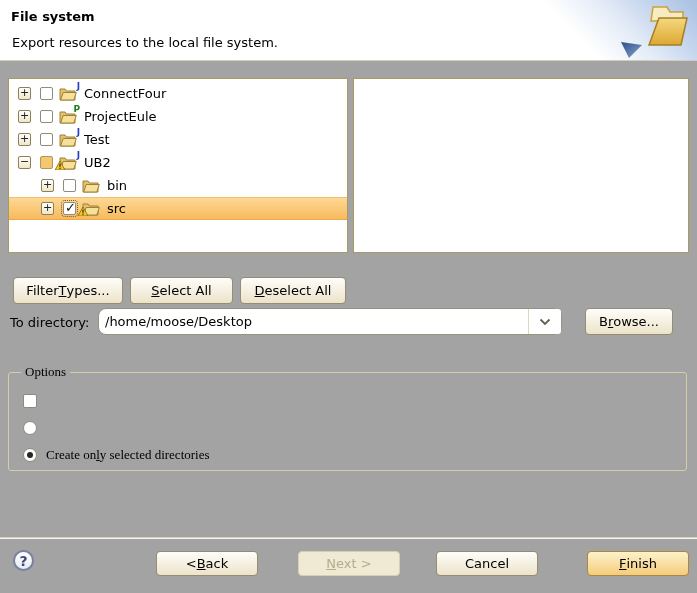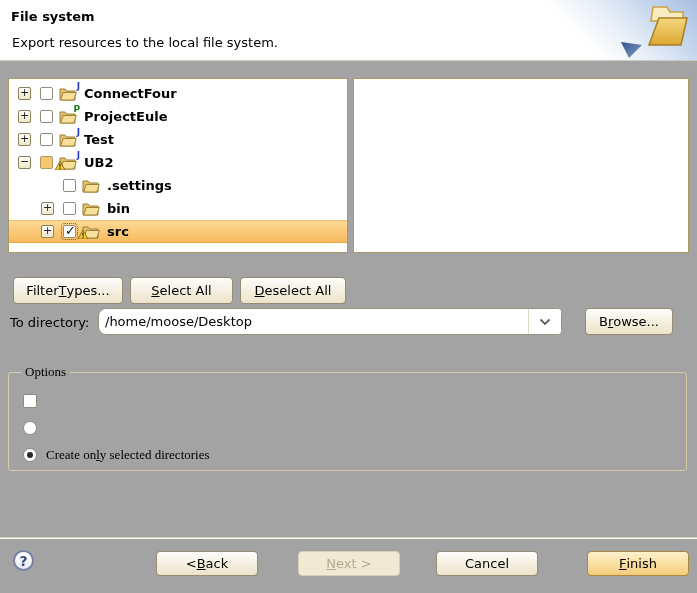--- a/index.html
+++ b/index.html
@@ -38,21 +38,21 @@
     background:#fff; margin-right:6px; position:relative; }
   .cb.mixed { background:#f7c670; border-color:#aa9a5e; }
   .cb.checked::after { content:"✓"; position:absolute; top:-3px; left:1px; font-size:13px; font-weight:bold; color:#151515; }
   .cb.focus { outline:1px dotted #6b5f3c; outline-offset:1px; }
 
   .folder { flex:0 0 19px; width:19px; height:16px; position:relative; margin-right:4px; }
   .folder .badge { position:absolute; top:-5px; right:-2px; font-size:9px; font-weight:bold;
     text-shadow:0 0 2px #fff,0 0 2px #fff; }
   .badge.j { color:#2b3fbe; } .badge.p { color:#1e7d1e; }
   .folder .warn { position:absolute; bottom:-2px; left:-4px; }
-  .lbl { padding-left:2px; white-space:nowrap;font-weight:bold; }
+  .lbl { padding-left:2px; white-space:nowrap; }
 
   
   .gbtn { display:inline-flex; align-items:center; justify-content:center; height:27px;
     background:linear-gradient(#fefdfa,#ece3c9); border:1px solid #968c74; border-radius:4px;
     font-size:13px; color:#000; cursor:default; }
   .btn-row { position:absolute; left:13px; top:277px; display:flex; gap:7px; }
   .btn-filter { width:110px; } .btn-select { width:103px; } .btn-deselect { width:106px; }
 
   
   .dest-label { position:absolute; left:10px; top:315px; }
@@ -176,31 +176,20 @@
             <svg width="10" height="9" viewBox="0 0 10 9">
                 <path d="M5 0 L10 9 H0 z" fill="#f7c52e" stroke="#6b5a00" stroke-width="0.7"></path>
                 <rect x="4.4" y="2.6" width="1.2" height="3.2" fill="#222"></rect>
                 <rect x="4.4" y="6.6" width="1.2" height="1.3" fill="#222"></rect>
               </svg>
           </span>
         </span>
         <span class="lbl">UB2</span>
       </div>
 
-      <div class="trow lvl1">
-        <span class="expander none"></span>
-        <span class="cb"></span>
-        <span class="folder">
-          <svg width="18" height="15" viewBox="0 0 18 15">
-              <path d="M1 3 h5 l1.5 2 H16 v9 H1 z" fill="#e7c06c" stroke="#9c8136"></path>
-              <path d="M4.2 6.5 H17.3 L14.8 14 H1.6 z" fill="#f7e09a" stroke="#9c8136"></path>
-            </svg>
-        </span>
-        <span class="lbl">.settings</span>
-      </div>
 
       <div class="trow lvl1">
         <span class="expander">+</span>
         <span class="cb"></span>
         <span class="folder">
           <svg width="18" height="15" viewBox="0 0 18 15">
               <path d="M1 3 h5 l1.5 2 H16 v9 H1 z" fill="#e7c06c" stroke="#9c8136"></path>
               <path d="M4.2 6.5 H17.3 L14.8 14 H1.6 z" fill="#f7e09a" stroke="#9c8136"></path>
             </svg>
         </span>

